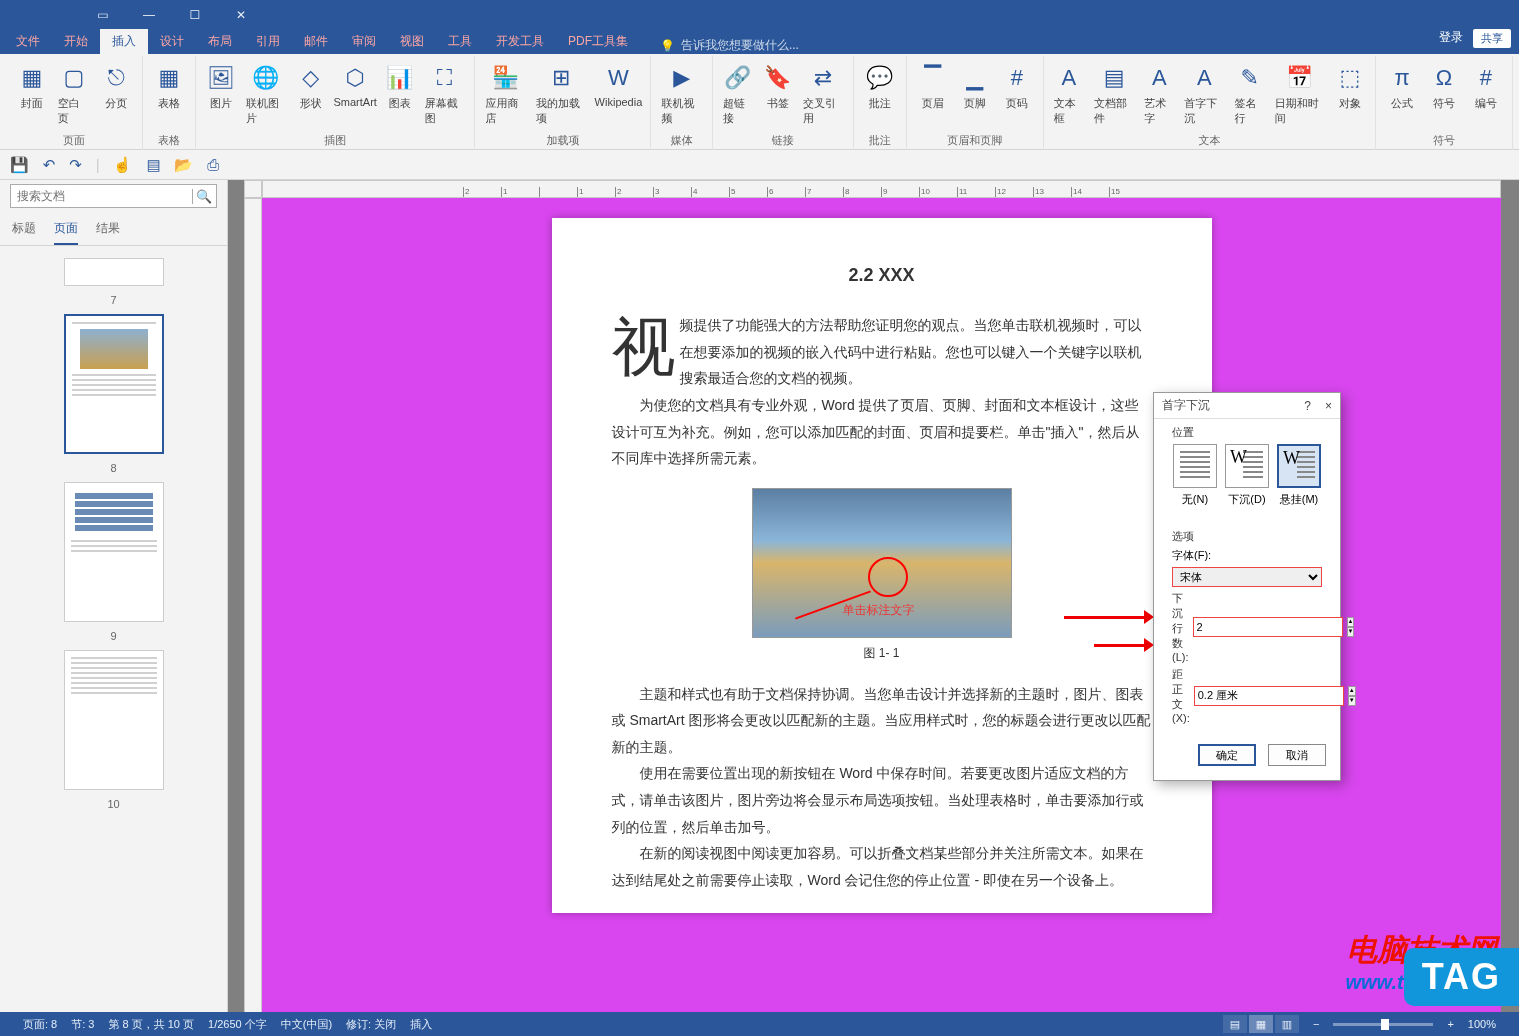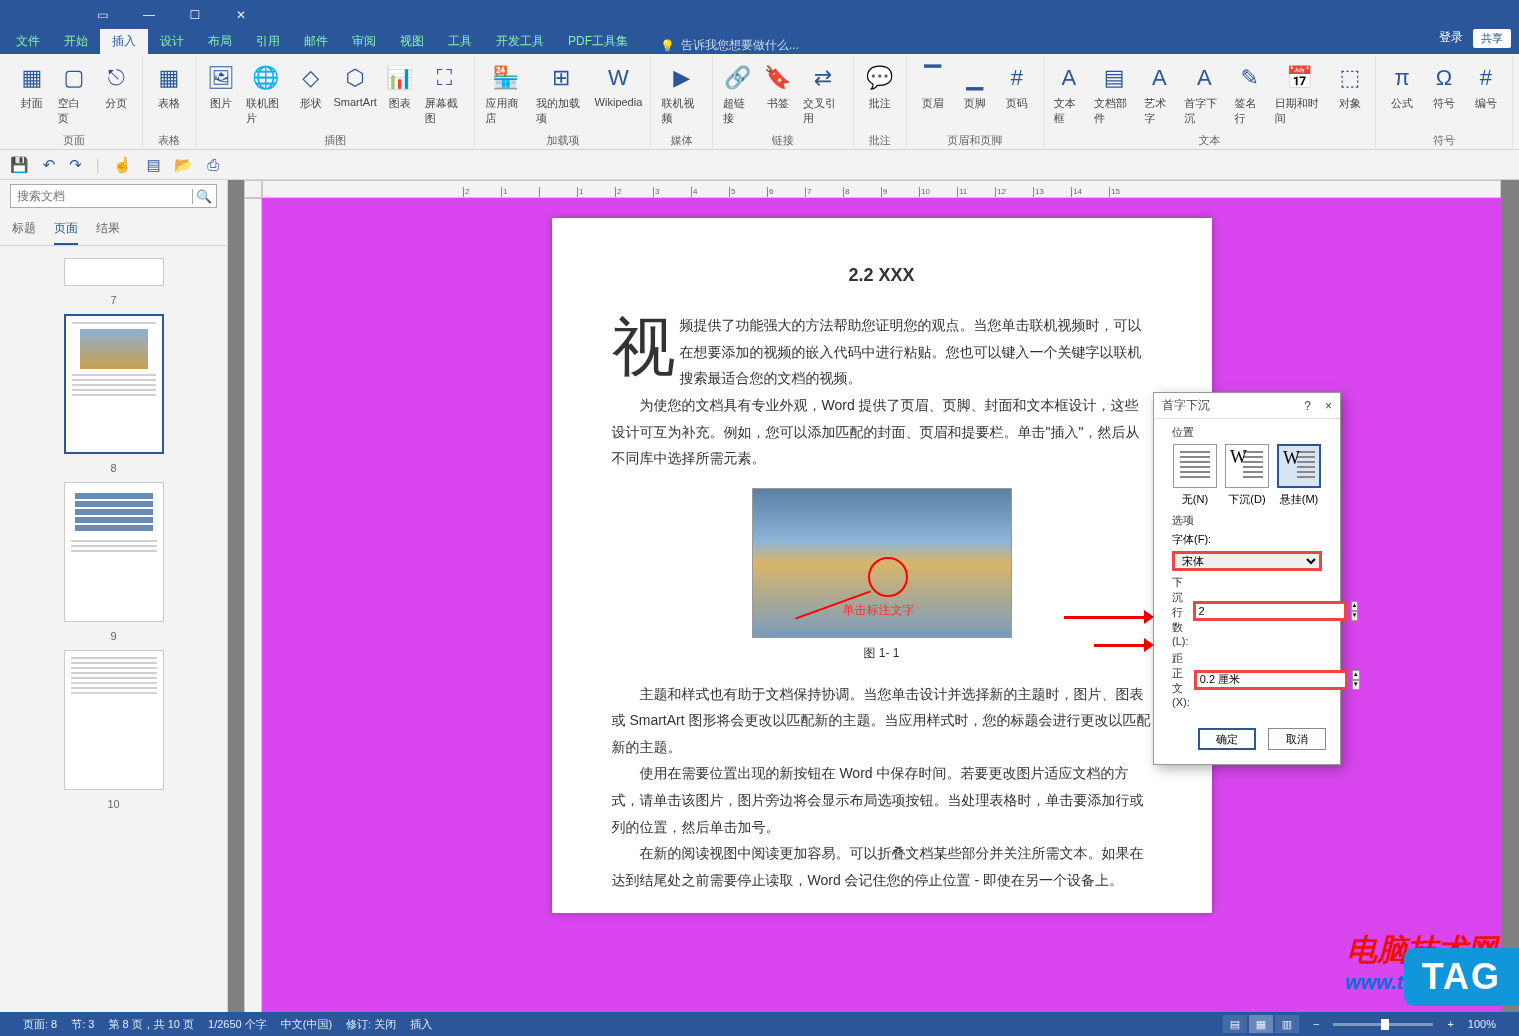--- a/index.html
+++ b/index.html
@@ -2,21 +2,21 @@
 <html><head>
 <meta charset="utf-8">
 <style>
 *{margin:0;padding:0;box-sizing:border-box;font-family:"Microsoft YaHei","Segoe UI",sans-serif;user-select:none}
 body{background:#eef1f5;overflow:hidden;width:1519px;height:1036px;position:relative}
 .titlebar{height:29px;background:#2b579a;color:#fff;display:flex;align-items:center;font-size:12px}
 .title-center{flex:1;text-align:center;opacity:.95}
 .win-controls{display:flex}
 .win-btn{width:46px;height:29px;display:flex;align-items:center;justify-content:center;font-size:12px;opacity:.9}
 .tabs{height:25px;background:#2b579a;display:flex;align-items:flex-end;padding-left:4px;gap:0}
-.tab{padding:4px 12px;color:#86efac;font-size:12px;cursor:pointer}
+.tab{padding:4px 12px;color:#fca5a5;font-size:12px;cursor:pointer}
 .tab.active{background:#f3f3f3;color:#2b579a}
 .tell-me{color:#cdd8e8;font-size:12px;padding-left:20px;display:flex;align-items:center;gap:6px}
 .top-right{position:absolute;right:8px;top:29px;display:flex;gap:10px;align-items:flex-start;height:25px;color:#fff;font-size:12px}
 .share-btn{background:#fff;color:#2b579a;padding:2px 8px;border-radius:2px;font-size:11px}
 .ribbon{height:96px;background:#f3f3f3;border-bottom:1px solid #d4d4d4;display:flex;padding:2px 6px 0}
 .group{display:flex;flex-direction:column;align-items:center;border-right:1px solid #e1e1e1;padding:0 6px;height:94px}
 .group-items{display:flex;flex:1;align-items:flex-start;padding-top:4px;gap:2px}
 .group-label{font-size:11px;color:#666;padding-bottom:2px}
 .rbtn{display:flex;flex-direction:column;align-items:center;gap:2px;padding:2px 4px;cursor:pointer;font-size:11px;color:#444;min-width:38px}
 .rbtn .ic{width:32px;height:32px;display:flex;align-items:center;justify-content:center;font-size:22px;color:#2b579a}
@@ -59,21 +59,21 @@
 .dlg-body{padding:6px 18px}
 .fieldset-label{font-size:11px;color:#333;margin-bottom:4px}
 .opt-row{display:flex;gap:6px;justify-content:space-around;margin-bottom:4px}
 .opt{width:48px;text-align:center;font-size:11px}
 .opt-box{width:44px;height:44px;border:1px solid #999;margin:0 auto 4px;display:flex;align-items:center;justify-content:center;background:#fff;position:relative}
 .opt.sel .opt-box{border:2px solid #2b579a}
 .lines{width:30px;height:30px;background:repeating-linear-gradient(#888 0 2px,transparent 2px 5px)}
 .wletter{font-family:"Times New Roman";font-size:18px;position:absolute;top:2px;left:4px}
 .field-row{display:flex;align-items:center;margin:4px 0;gap:4px}
 .field-row label{width:70px;font-size:11px;color:#333}
-.field-row input,.field-row select{flex:1;height:20px;border:3px solid #ef4444;font-size:11px;padding:0 3px}
+.field-row input,.field-row select{flex:1;height:20px;border:1px solid #ef4444;font-size:11px;padding:0 3px}
 .spin{width:12px;display:flex;flex-direction:column}
 .spin div{height:10px;border:1px solid #999;font-size:6px;text-align:center;line-height:6px;background:#f0f0f0}
 .dlg-btns{display:flex;justify-content:flex-end;gap:12px;padding:10px 14px 14px}
 .dlg-btn{width:58px;height:22px;border:1px solid #888;background:#fdfdfd;font-size:11px;cursor:pointer}
 .dlg-btn.primary{border:2px solid #2b579a}
 .red-arrow{position:absolute;pointer-events:none}
 .ra1{left:836px;top:432px;width:90px;height:12px}
 .ra2{left:866px;top:460px;width:60px;height:12px}
 .red-arrow::before{content:"";position:absolute;left:0;top:4px;right:8px;height:3px;background:#e00}
 .red-arrow::after{content:"";position:absolute;right:0;top:-2px;border-left:10px solid #e00;border-top:7px solid transparent;border-bottom:7px solid transparent}
@@ -418,21 +418,21 @@
               </div><span>无(N)</span></div>
           <div class="opt"><div class="opt-box">
                 <span class="wletter">W</span>
                 <div class="lines" style="margin-left:12px;width:20px"></div>
               </div><span>下沉(D)</span></div>
           <div class="opt sel"><div class="opt-box" style="background:#d6e4f4">
                 <span class="wletter">W</span>
                 <div class="lines" style="margin-left:14px;width:18px"></div>
               </div><span>悬挂(M)</span></div>
         </div>
-        <div class="fieldset-label" style="margin-top:6px">选项</div>
+        <div class="fieldset-label" style="margin-top:22px">选项</div>
         <div style="font-size:11px;margin-top:2px">字体(F):</div>
         <div class="field-row">
             <select><option>宋体</option></select>
           </div>
         <div class="field-row">
           <label>下沉行数(L):</label>
           <input value="2" style="">
           <div class="spin">
               <div>▲</div>
               <div>▼</div>

